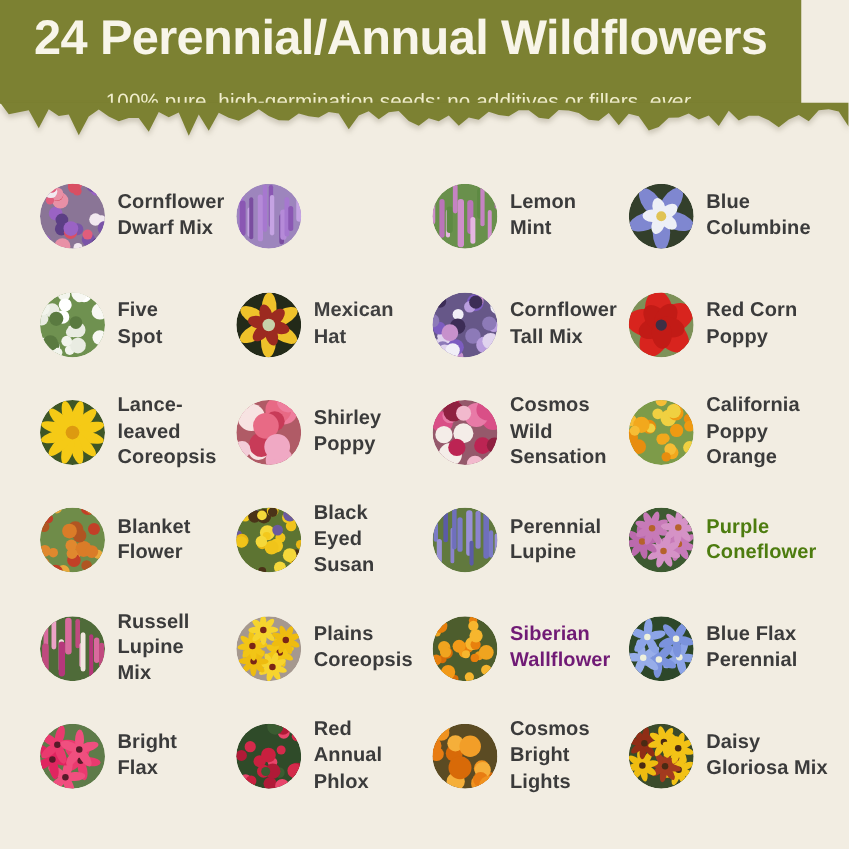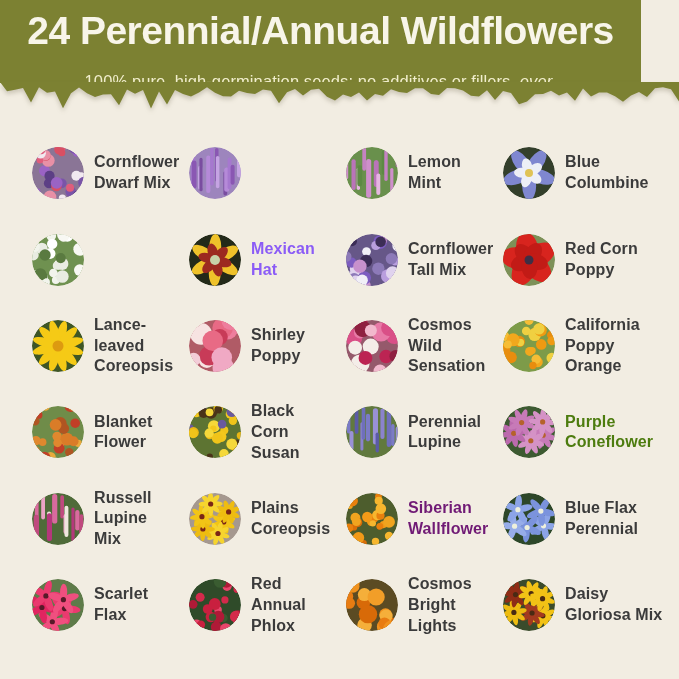--- a/index.html
+++ b/index.html
@@ -200,20 +200,21 @@
           <circle cx="13.009744377806783" cy="21.036003422923386" r="5.7" fill="#5a7a40"></circle>
           <circle cx="2.3327330043539405" cy="12.679606830701232" r="5.5" fill="#f2f4ec"></circle>
           <circle cx="51.037743121385574" cy="15.644658911041915" r="4.3" fill="#f8f8f3"></circle>
           <circle cx="3.2856994764879346" cy="41.19663566723466" r="5.0" fill="#ffffff"></circle>
           <circle cx="30.362563593313098" cy="42.440694072283804" r="6.3" fill="#e9ece2"></circle>
           <circle cx="8.220329607836902" cy="40.41601930744946" r="6.2" fill="#5a7a40"></circle>
           <circle cx="21.362869691103697" cy="38.948118968866765" r="4.3" fill="#f2f4ec"></circle>
           <circle cx="31.49180926475674" cy="4.091953799128532" r="3.7" fill="#f8f8f3"></circle>
         </g>
       </svg>
+      <div class="label" style="color: rgb(59, 59, 59);">Five Spot</div>
     </div>
     <div class="cell">
       <svg viewBox="0 0 52 52" width="52" height="52" class="photo">
         <defs>
           <clipPath id="cp5">
             <circle cx="26" cy="26" r="26"></circle>
           </clipPath>
         </defs>
         <g clip-path="url(#cp5)">
           <rect x="0" y="0" width="52" height="52" fill="#232a19"></rect>
@@ -225,21 +226,21 @@
           <ellipse cx="14.624665351916" cy="32.2929930592763" rx="6" ry="13" fill="#efc22a" transform="rotate(601.0480223502964 14.624665351916 32.2929930592763)"></ellipse>
           <ellipse cx="31.596019419373075" cy="20.28295822492091" rx="5" ry="9" fill="#9c2a20" transform="rotate(404.38709730282426 31.596019419373075 20.28295822492091)"></ellipse>
           <ellipse cx="33.749113121401905" cy="27.987774089708587" rx="5" ry="9" fill="#9c2a20" transform="rotate(464.38709730282426 33.749113121401905 27.987774089708587)"></ellipse>
           <ellipse cx="28.153093702028833" cy="33.70481586478767" rx="5" ry="9" fill="#9c2a20" transform="rotate(524.3870973028243 28.153093702028833 33.70481586478767)"></ellipse>
           <ellipse cx="20.40398058062693" cy="31.71704177507909" rx="5" ry="9" fill="#9c2a20" transform="rotate(584.3870973028243 20.40398058062693 31.71704177507909)"></ellipse>
           <ellipse cx="18.250886878598088" cy="24.012225910291427" rx="5" ry="9" fill="#9c2a20" transform="rotate(644.3870973028243 18.250886878598088 24.012225910291427)"></ellipse>
           <ellipse cx="23.84690629797116" cy="18.29518413521233" rx="5" ry="9" fill="#9c2a20" transform="rotate(704.3870973028243 23.84690629797116 18.29518413521233)"></ellipse>
           <circle cx="26" cy="26" r="5" fill="#c7d2a9"></circle>
         </g>
       </svg>
-      <div class="label" style="color: #8b5cf6;">Mexican Hat</div>
+      <div class="label" style="color: #404040;">Mexican Hat</div>
     </div>
     <div class="cell">
       <svg viewBox="0 0 52 52" width="52" height="52" class="photo">
         <defs>
           <clipPath id="cp6">
             <circle cx="26" cy="26" r="26"></circle>
           </clipPath>
         </defs>
         <g clip-path="url(#cp6)">
           <rect x="0" y="0" width="52" height="52" fill="#665788"></rect>
@@ -495,21 +496,21 @@
           <circle cx="0.09005457628518343" cy="46.36912568286061" r="4.2" fill="#6a5a9e"></circle>
           <circle cx="43.865411756560206" cy="14.779622965492308" r="4.2" fill="#f0c41a"></circle>
           <circle cx="29.16354290675372" cy="2.532398821786046" r="4.7" fill="#f3c81d"></circle>
           <circle cx="4.431016769260168" cy="26.463387369178236" r="5.4" fill="#eab714"></circle>
           <circle cx="29.196970553137362" cy="3.6854955554008484" r="3.9" fill="#4a3318"></circle>
           <circle cx="42.78179890848696" cy="38.10368384886533" r="5.5" fill="#f5d83a"></circle>
           <circle cx="42.901210523210466" cy="5.721681488677859" r="5.4" fill="#6a5a9e"></circle>
           <circle cx="4.13367373496294" cy="27.549223775975406" r="4.6" fill="#f0c41a"></circle>
         </g>
       </svg>
-      <div class="label" style="color: rgb(59, 59, 59);">Black Corn
+      <div class="label" style="color: rgb(59, 59, 59);">Black Eyed
 Susan</div>
     </div>
     <div class="cell">
       <svg viewBox="0 0 52 52" width="52" height="52" class="photo">
         <defs>
           <clipPath id="cp14">
             <circle cx="26" cy="26" r="26"></circle>
           </clipPath>
         </defs>
         <g clip-path="url(#cp14)">
@@ -804,21 +805,21 @@
           <ellipse cx="21.376372653182784" cy="16.48687925165126" rx="3.6" ry="8.5" fill="#ea3a6f" transform="rotate(446.96504980511963 21.376372653182784 16.48687925165126)"></ellipse>
           <circle cx="13.886891971372755" cy="16.883967550137136" r="2.6" fill="#571a29"></circle>
           <ellipse cx="26.829746307940045" cy="26.59225641950888" rx="3.6" ry="8.5" fill="#f04f7f" transform="rotate(217.61489303782582 26.829746307940045 26.59225641950888)"></ellipse>
           <ellipse cx="24.342602750199152" cy="18.133550545912946" rx="3.6" ry="8.5" fill="#f04f7f" transform="rotate(289.6148930378258 24.342602750199152 18.133550545912946)"></ellipse>
           <ellipse cx="31.618740463914552" cy="13.154252593001628" rx="3.6" ry="8.5" fill="#f04f7f" transform="rotate(361.6148930378258 31.618740463914552 13.154252593001628)"></ellipse>
           <ellipse cx="38.602784435556515" cy="18.535583091585597" rx="3.6" ry="8.5" fill="#f04f7f" transform="rotate(433.6148930378258 38.602784435556515 18.535583091585597)"></ellipse>
           <ellipse cx="35.643023275239656" cy="26.840726197318222" rx="3.6" ry="8.5" fill="#f04f7f" transform="rotate(505.6148930378258 35.643023275239656 26.840726197318222)"></ellipse>
           <circle cx="31.407379446569983" cy="20.651273769465455" r="2.6" fill="#571a29"></circle>
         </g>
       </svg>
-      <div class="label" style="color: rgb(59, 59, 59);">Scarlet Flax</div>
+      <div class="label" style="color: rgb(59, 59, 59);">Bright Flax</div>
     </div>
     <div class="cell">
       <svg viewBox="0 0 52 52" width="52" height="52" class="photo">
         <defs>
           <clipPath id="cp21">
             <circle cx="26" cy="26" r="26"></circle>
           </clipPath>
         </defs>
         <g clip-path="url(#cp21)">
           <rect x="0" y="0" width="52" height="52" fill="#2f4b29"></rect>

